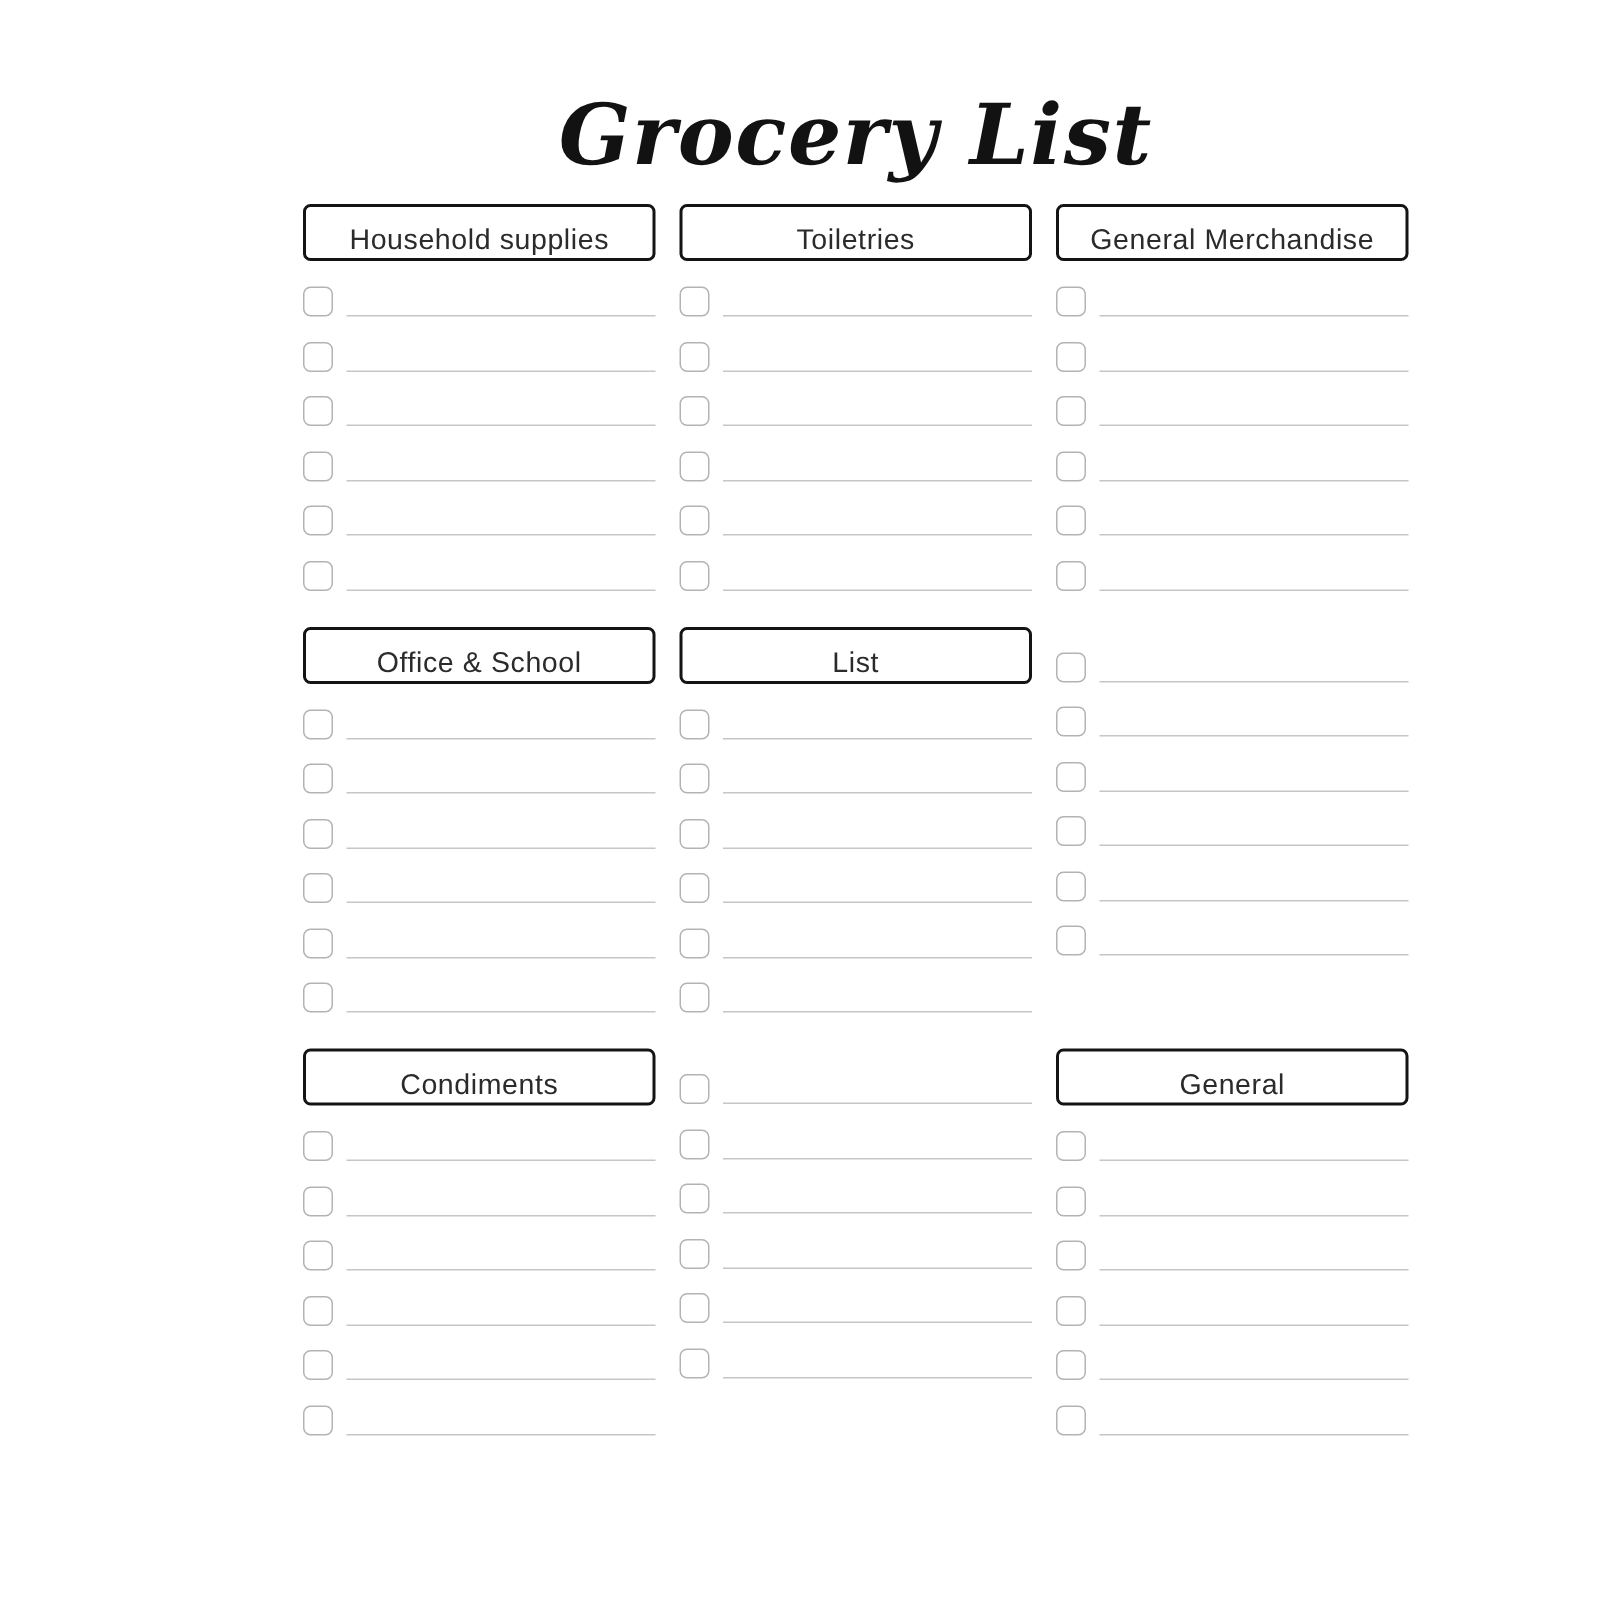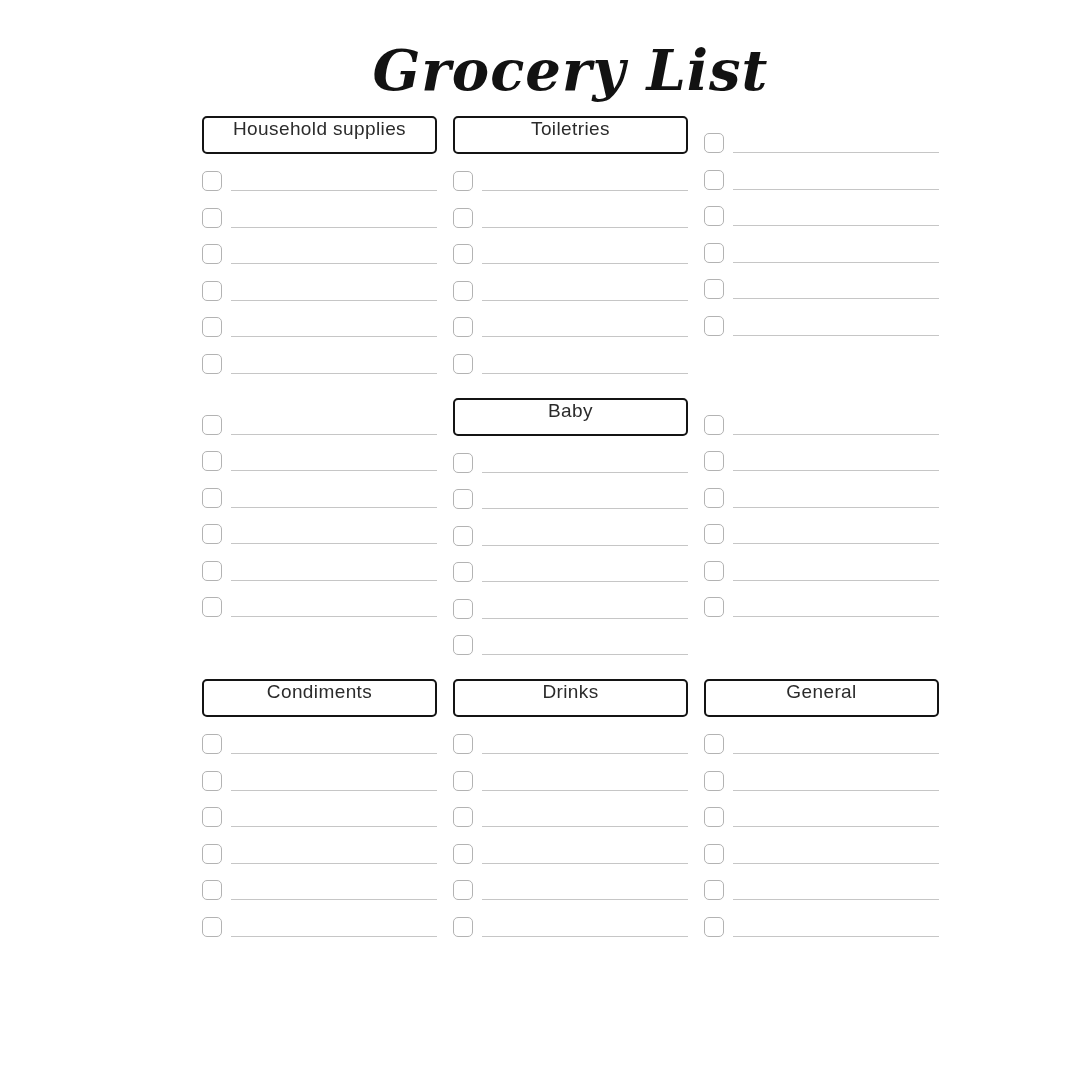--- a/index.html
+++ b/index.html
@@ -12,21 +12,21 @@
   *{ box-sizing:border-box; margin:0; padding:0; }
   html,body{
     width:1080px; height:1080px;
     background:var(--page-bg);
     font-family:"Liberation Sans", sans-serif;
     overflow:hidden;
   }
   .sheet{
     position:relative;
     width:1080px; height:1080px;
-    padding-top:36px;
+    padding-top:56px;
   }
   .content{
     width:737px;
     margin:0 auto 0 202px;
   }
   .title{
     width:737px;
     margin:0 auto 12px 202px;
     text-align:center;
     font-family:"DejaVu Serif", serif;
@@ -43,21 +43,21 @@
     column-gap:16px;
     row-gap:24px;
   }
   .category{ width:235px; }
   .category-header{
     height:38px;
     border:2px solid var(--header-border);
     border-radius:5px;
     background:#fff;
     display:flex;
-    align-items:flex-start;
+    align-items:flex-end;
     justify-content:center;
   }
   .category-label{
     font-size:19px;
     color:var(--header-text);
     letter-spacing:0.4px;
     white-space:nowrap;
   }
   .rows{
     margin-top:17px;
@@ -159,90 +159,96 @@
   </div>
 
   <div class="item-row">
     <span class="checkbox"></span>
     <span class="write-line"></span>
   </div>
 </div>
   </section>
 
   <section class="category">
-    <div class="rows">
-  <div class="item-row">
-    <span class="checkbox"></span>
-    <span class="write-line"></span>
-  </div>
-
-  <div class="item-row">
-    <span class="checkbox"></span>
-    <span class="write-line"></span>
-  </div>
-
-  <div class="item-row">
-    <span class="checkbox"></span>
-    <span class="write-line"></span>
-  </div>
-
-  <div class="item-row">
-    <span class="checkbox"></span>
-    <span class="write-line"></span>
-  </div>
-
-  <div class="item-row">
-    <span class="checkbox"></span>
-    <span class="write-line"></span>
-  </div>
-
-  <div class="item-row">
-    <span class="checkbox"></span>
-    <span class="write-line"></span>
-  </div>
-</div>
-  </section>
-
-  <section class="category">
-    <div class="rows">
-  <div class="item-row">
-    <span class="checkbox"></span>
-    <span class="write-line"></span>
-  </div>
-
-  <div class="item-row">
-    <span class="checkbox"></span>
-    <span class="write-line"></span>
-  </div>
-
-  <div class="item-row">
-    <span class="checkbox"></span>
-    <span class="write-line"></span>
-  </div>
-
-  <div class="item-row">
-    <span class="checkbox"></span>
-    <span class="write-line"></span>
-  </div>
-
-  <div class="item-row">
-    <span class="checkbox"></span>
-    <span class="write-line"></span>
-  </div>
-
-  <div class="item-row">
-    <span class="checkbox"></span>
-    <span class="write-line"></span>
-  </div>
-</div>
-  </section>
-
-  <section class="category">
-    <div class="category-header">
-      <span class="category-label">Baby</span>
+    <div class="category-header">
+      <span class="category-label">General Merchandise</span>
+    </div>
+    <div class="rows">
+  <div class="item-row">
+    <span class="checkbox"></span>
+    <span class="write-line"></span>
+  </div>
+
+  <div class="item-row">
+    <span class="checkbox"></span>
+    <span class="write-line"></span>
+  </div>
+
+  <div class="item-row">
+    <span class="checkbox"></span>
+    <span class="write-line"></span>
+  </div>
+
+  <div class="item-row">
+    <span class="checkbox"></span>
+    <span class="write-line"></span>
+  </div>
+
+  <div class="item-row">
+    <span class="checkbox"></span>
+    <span class="write-line"></span>
+  </div>
+
+  <div class="item-row">
+    <span class="checkbox"></span>
+    <span class="write-line"></span>
+  </div>
+</div>
+  </section>
+
+  <section class="category">
+    <div class="category-header">
+      <span class="category-label">Office &amp; School</span>
+    </div>
+    <div class="rows">
+  <div class="item-row">
+    <span class="checkbox"></span>
+    <span class="write-line"></span>
+  </div>
+
+  <div class="item-row">
+    <span class="checkbox"></span>
+    <span class="write-line"></span>
+  </div>
+
+  <div class="item-row">
+    <span class="checkbox"></span>
+    <span class="write-line"></span>
+  </div>
+
+  <div class="item-row">
+    <span class="checkbox"></span>
+    <span class="write-line"></span>
+  </div>
+
+  <div class="item-row">
+    <span class="checkbox"></span>
+    <span class="write-line"></span>
+  </div>
+
+  <div class="item-row">
+    <span class="checkbox"></span>
+    <span class="write-line"></span>
+  </div>
+</div>
+  </section>
+
+  <section class="category">
+    <div class="category-header">
+      <span class="category-label">List</span>
     </div>
     <div class="rows">
   <div class="item-row">
     <span class="checkbox"></span>
     <span class="write-line"></span>
   </div>
 
   <div class="item-row">
     <span class="checkbox"></span>
     <span class="write-line"></span>
@@ -335,23 +341,20 @@
   </div>
 
   <div class="item-row">
     <span class="checkbox"></span>
     <span class="write-line"></span>
   </div>
 </div>
   </section>
 
   <section class="category">
-    <div class="category-header">
-      <span class="category-label">Drinks</span>
-    </div>
     <div class="rows">
   <div class="item-row">
     <span class="checkbox"></span>
     <span class="write-line"></span>
   </div>
 
   <div class="item-row">
     <span class="checkbox"></span>
     <span class="write-line"></span>
   </div>

